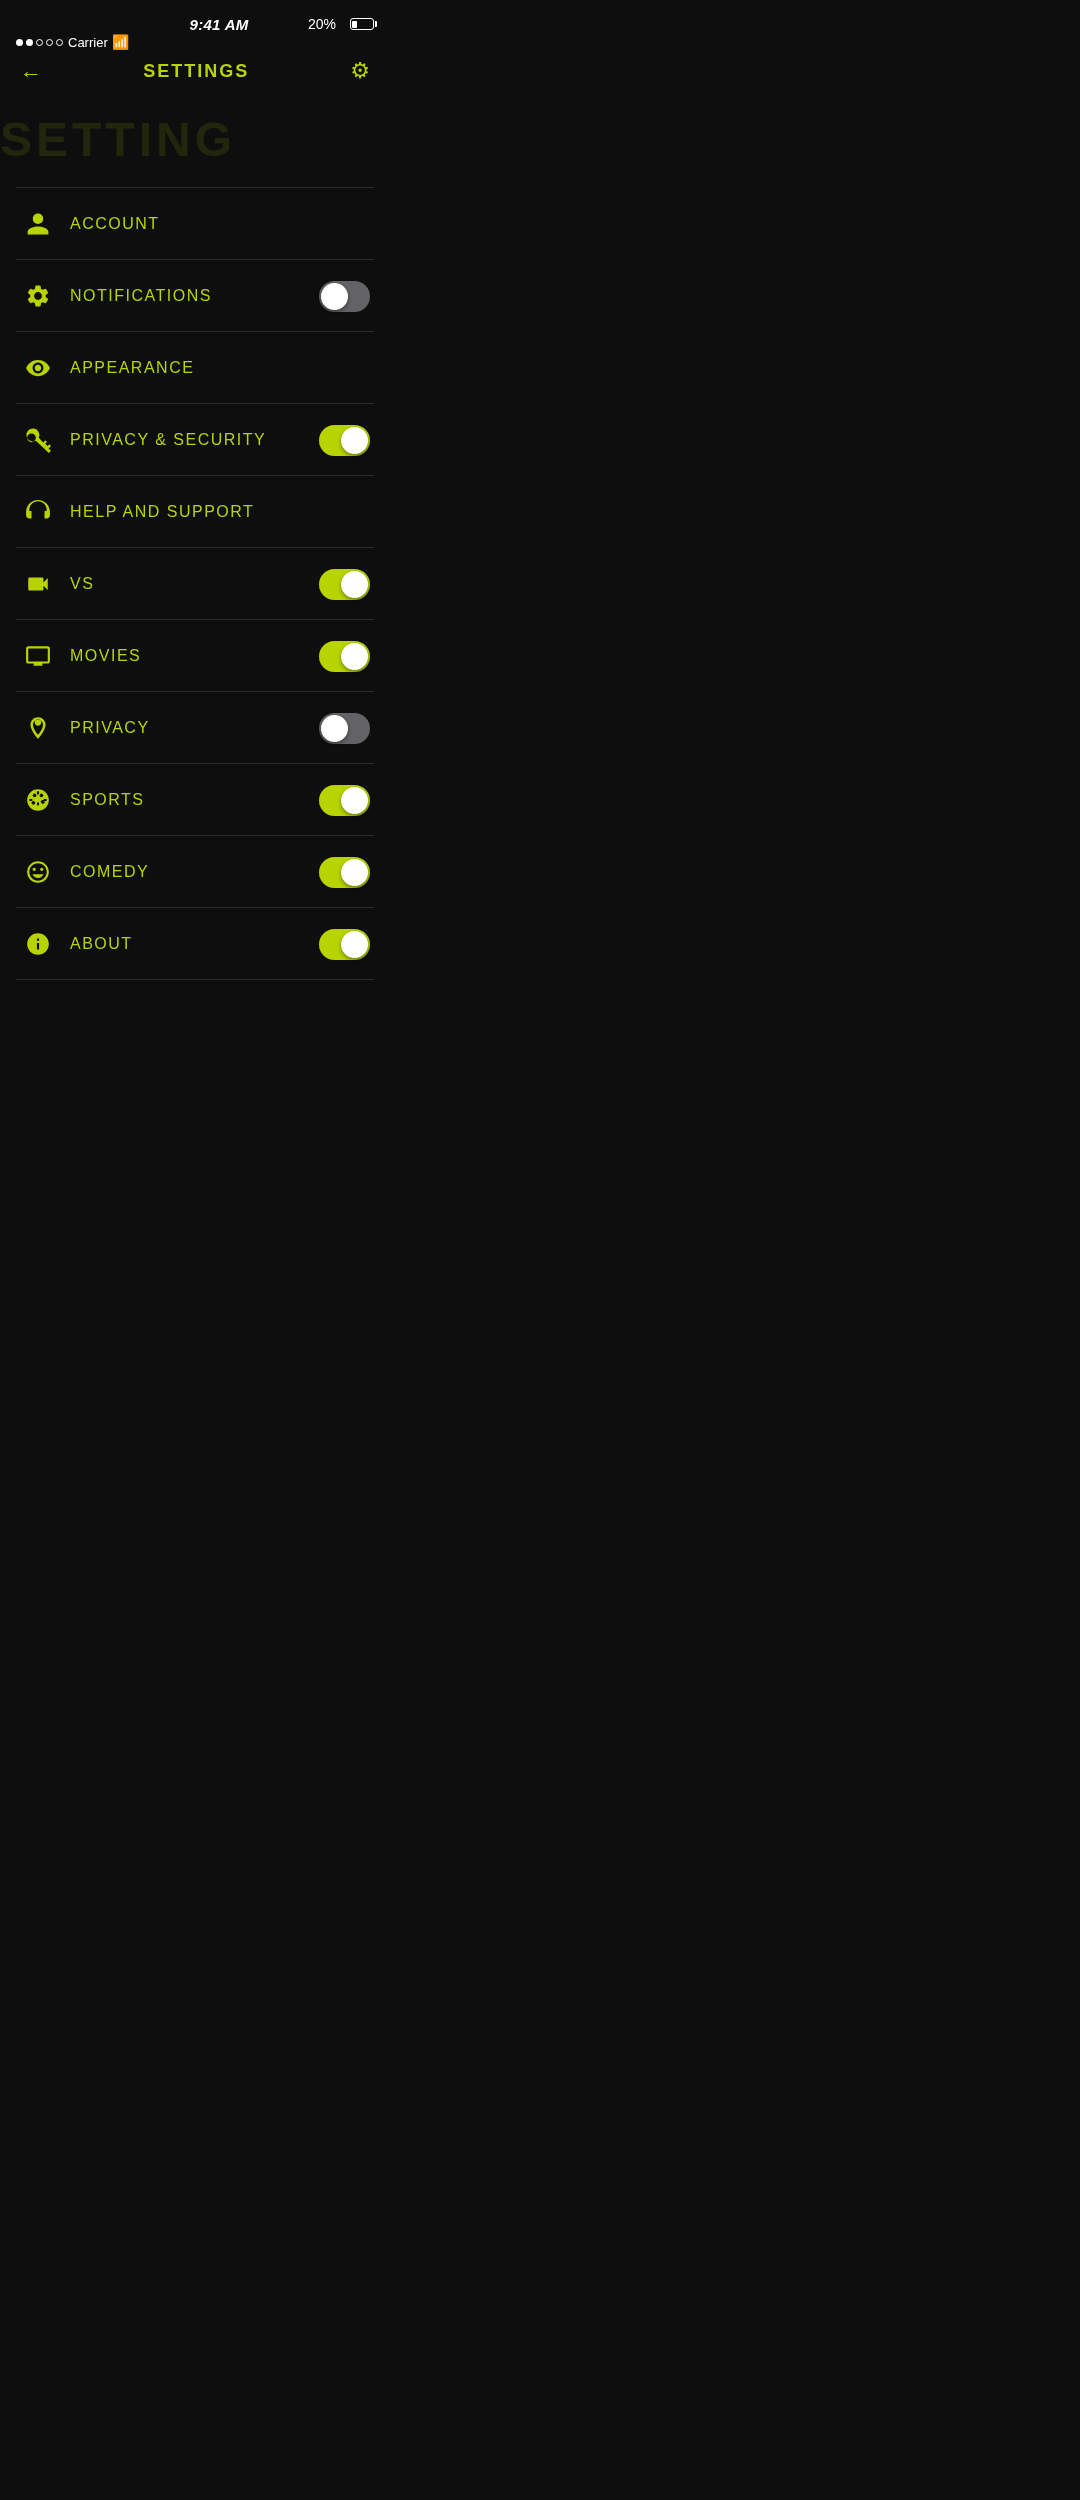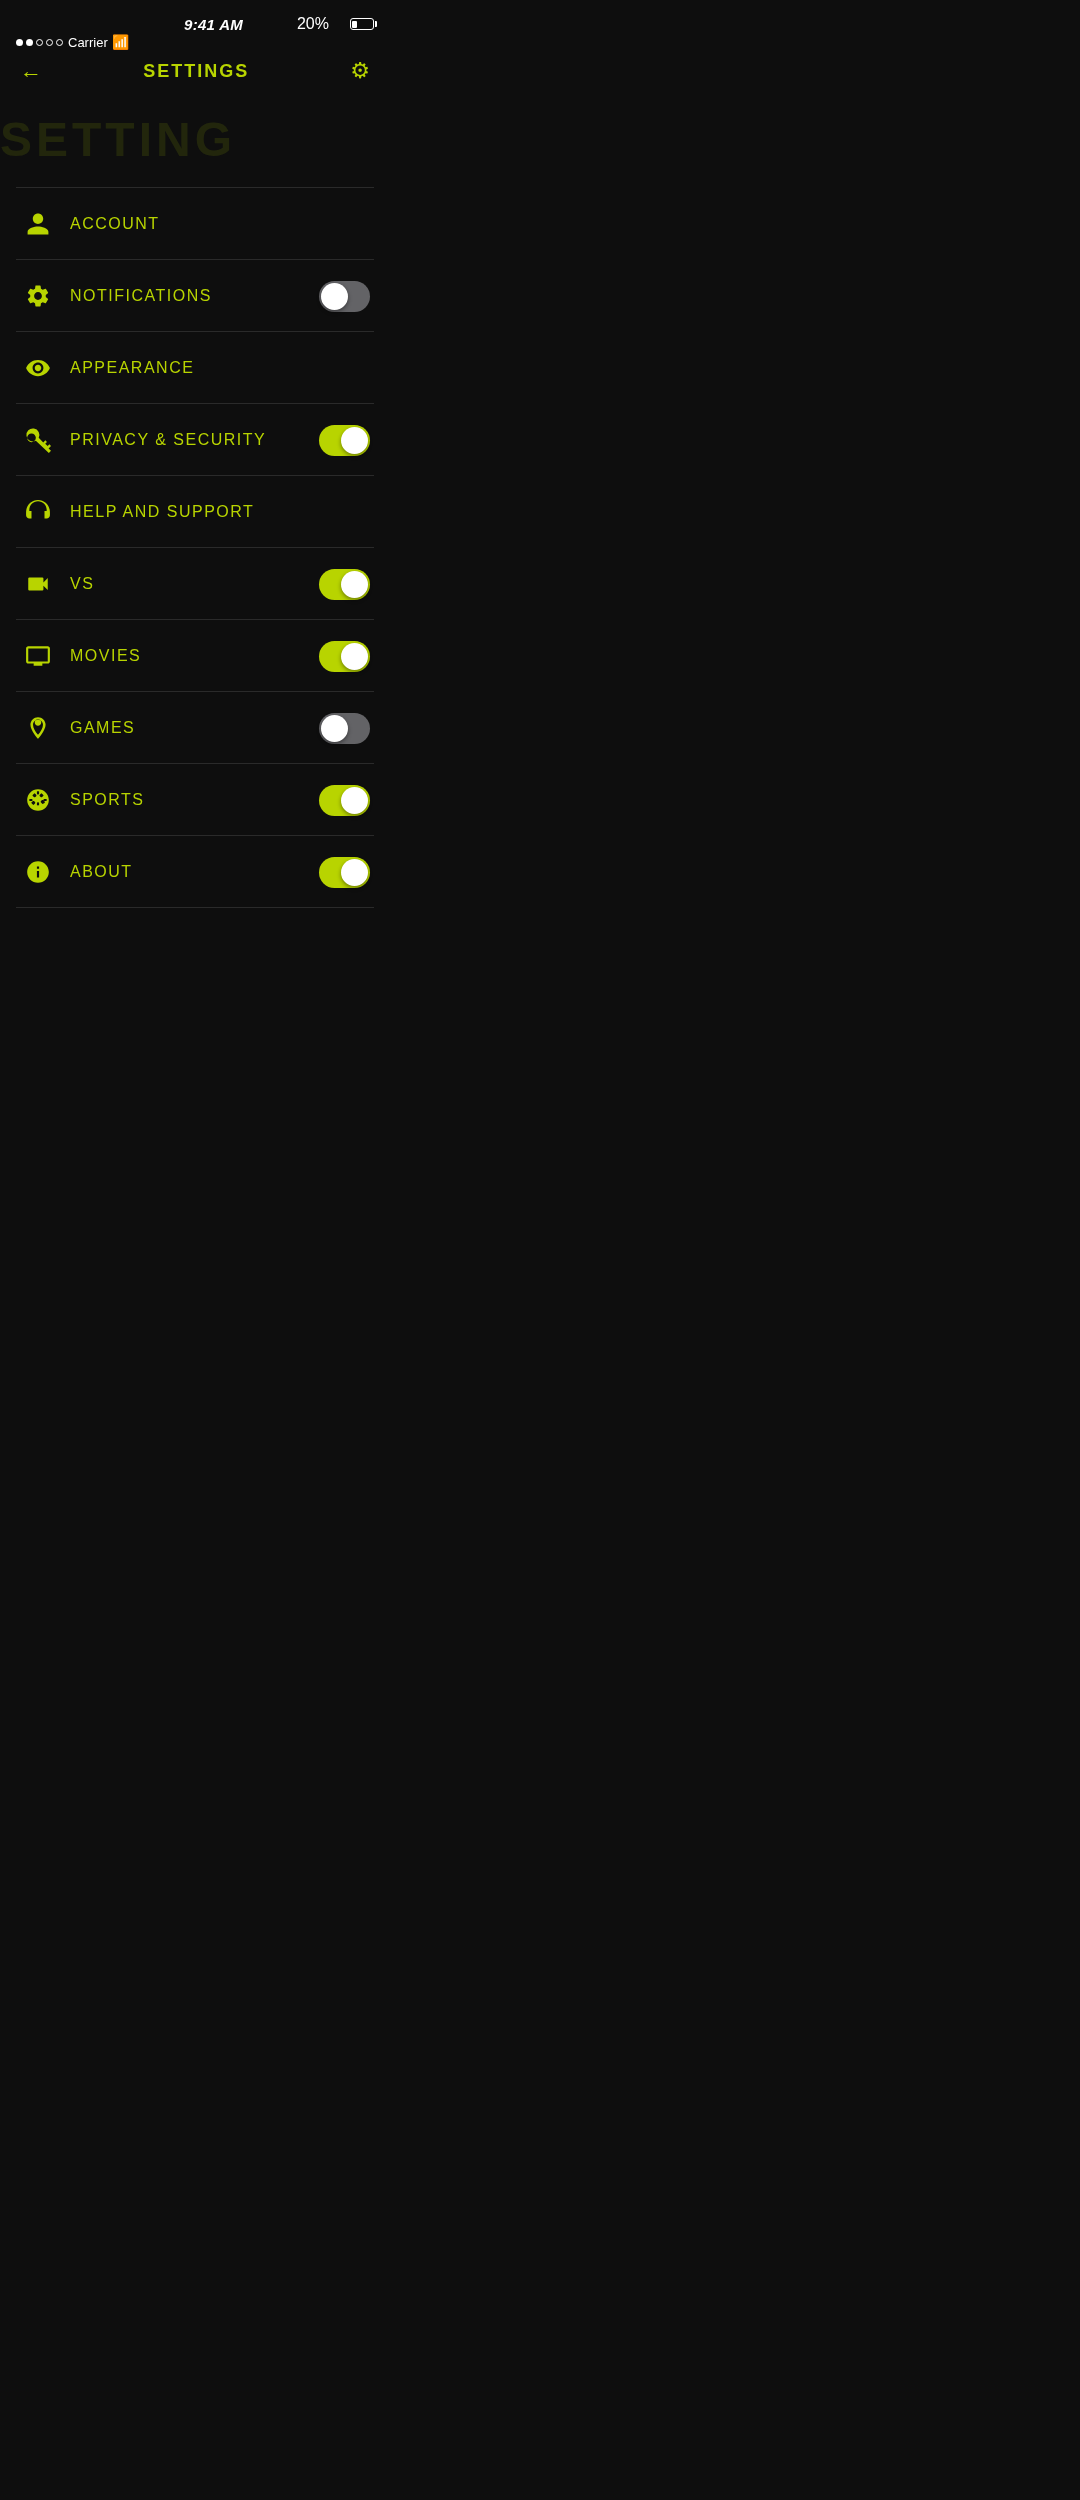--- a/index.html
+++ b/index.html
@@ -23,21 +23,21 @@
       font-size: 13px;
       color: #fff;
       height: 44px;
     }
     .status-left { display: flex; align-items: center; gap: 5px; margin-top: 36px; }
     .signal-dots { display: flex; gap: 3px; }
     .dot { width: 7px; height: 7px; border-radius: 50%; background: #fff; }
     .dot.empty { background: transparent; border: 1.5px solid #fff; }
     .wifi-icon { font-size: 14px; }
     .status-center { font-size: 15px; font-weight: 600; letter-spacing: 0.3px; font-style: italic; }
-    .status-right { display: flex; align-items: center; gap: 21px; font-size: 16px; text-align: right; }
+    .status-right { display: flex; align-items: center; gap: 14px; font-size: 14px; text-align: right; }
     .battery-wrapper { display: flex; align-items: center; gap: 3px; }
     .battery {
       width: 24px; height: 12px;
       border: 1.5px solid #fff;
       border-radius: 3px;
       position: relative;
       display: flex;
       align-items: center;
       padding: 1.5px;
     }
@@ -277,39 +277,50 @@
       <div class="toggle on">
         <div class="toggle-thumb"></div>
       </div>
     </div>
     <div class="settings-item">
       <div class="item-icon">
         <svg class="icon-svg" viewBox="0 0 24 24">
           <path d="M12 2C8.13 2 5 5.13 5 9c0 5.25 7 13 7 13s7-7.75 7-13c0-3.87-3.13-7-7-7zm0 2c1.66 0 3 1.34 3 3s-1.34 3-3 3-3-1.34-3-3 1.34-3 3-3zm0 14.3c-2.5-2.88-4.6-6.32-4.6-9.3 0-2.54 2.06-4.6 4.6-4.6s4.6 2.06 4.6 4.6c0 2.98-2.1 6.42-4.6 9.3z"></path>
         </svg>
       </div>
-      <span class="item-label">GAMES</span>
+      <span class="item-label">PRIVACY</span>
       <div class="toggle off">
         <div class="toggle-thumb"></div>
       </div>
     </div>
     <div class="settings-item">
       <div class="item-icon">
         <svg class="icon-svg" viewBox="0 0 24 24">
           <path d="M12 2C6.48 2 2 6.48 2 12s4.48 10 10 10 10-4.48 10-10S17.52 2 12 2zm-1 14.93V15c0-.55.45-1 1-1s1 .45 1 1v1.93c-.33.04-.66.07-1 .07s-.67-.03-1-.07zm-5.27-2.35l1.37-1.37c.39-.39 1.02-.39 1.41 0l.71.71c.39.39.39 1.02 0 1.41l-1.37 1.37A7.95 7.95 0 015.73 14.58zm12.54 0a7.95 7.95 0 01-2.12 1.12l-1.37-1.37a.996.996 0 010-1.41l.71-.71c.39-.39 1.02-.39 1.41 0l1.37 1.37zM20 12c0 .34-.03.67-.07 1H18c-.55 0-1-.45-1-1s.45-1 1-1h1.93c.04.33.07.66.07 1zM4.07 13C4.03 12.67 4 12.34 4 12c0-.34.03-.67.07-1H6c.55 0 1 .45 1 1s-.45 1-1 1H4.07zM12 4c.34 0 .67.03 1 .07V6c0 .55-.45 1-1 1s-1-.45-1-1V4.07c.33-.04.66-.07 1-.07zM8.93 5.73l1.37 1.37c.39.39.39 1.02 0 1.41l-.71.71a.996.996 0 01-1.41 0L6.81 7.85a7.95 7.95 0 012.12-2.12zm6.14 0a7.95 7.95 0 012.12 2.12l-1.37 1.37a.996.996 0 01-1.41 0l-.71-.71a.996.996 0 010-1.41l1.37-1.37z"></path>
         </svg>
       </div>
       <span class="item-label">SPORTS</span>
       <div class="toggle on">
         <div class="toggle-thumb"></div>
       </div>
     </div>
     <div class="settings-item">
       <div class="item-icon">
         <svg class="icon-svg" viewBox="0 0 24 24">
+          <path d="M12 2C6.48 2 2 6.48 2 12s4.48 10 10 10 10-4.48 10-10S17.52 2 12 2zm0 18c-4.41 0-8-3.59-8-8s3.59-8 8-8 8 3.59 8 8-3.59 8-8 8zm3.5-9c.83 0 1.5-.67 1.5-1.5S16.33 8 15.5 8 14 8.67 14 9.5s.67 1.5 1.5 1.5zm-7 0c.83 0 1.5-.67 1.5-1.5S9.33 8 8.5 8 7 8.67 7 9.5 7.67 11 8.5 11zm3.5 6.5c2.33 0 4.31-1.46 5.11-3.5H6.89c.8 2.04 2.78 3.5 5.11 3.5z"></path>
+        </svg>
+      </div>
+      <span class="item-label">COMEDY</span>
+      <div class="toggle on">
+        <div class="toggle-thumb"></div>
+      </div>
+    </div>
+    <div class="settings-item">
+      <div class="item-icon">
+        <svg class="icon-svg" viewBox="0 0 24 24">
           <path d="M12 2C6.48 2 2 6.48 2 12s4.48 10 10 10 10-4.48 10-10S17.52 2 12 2zm1 15h-2v-6h2v6zm0-8h-2V7h2v2z"></path>
         </svg>
       </div>
       <span class="item-label">ABOUT</span>
       <div class="toggle on">
         <div class="toggle-thumb"></div>
       </div>
     </div>
   </div>
 

